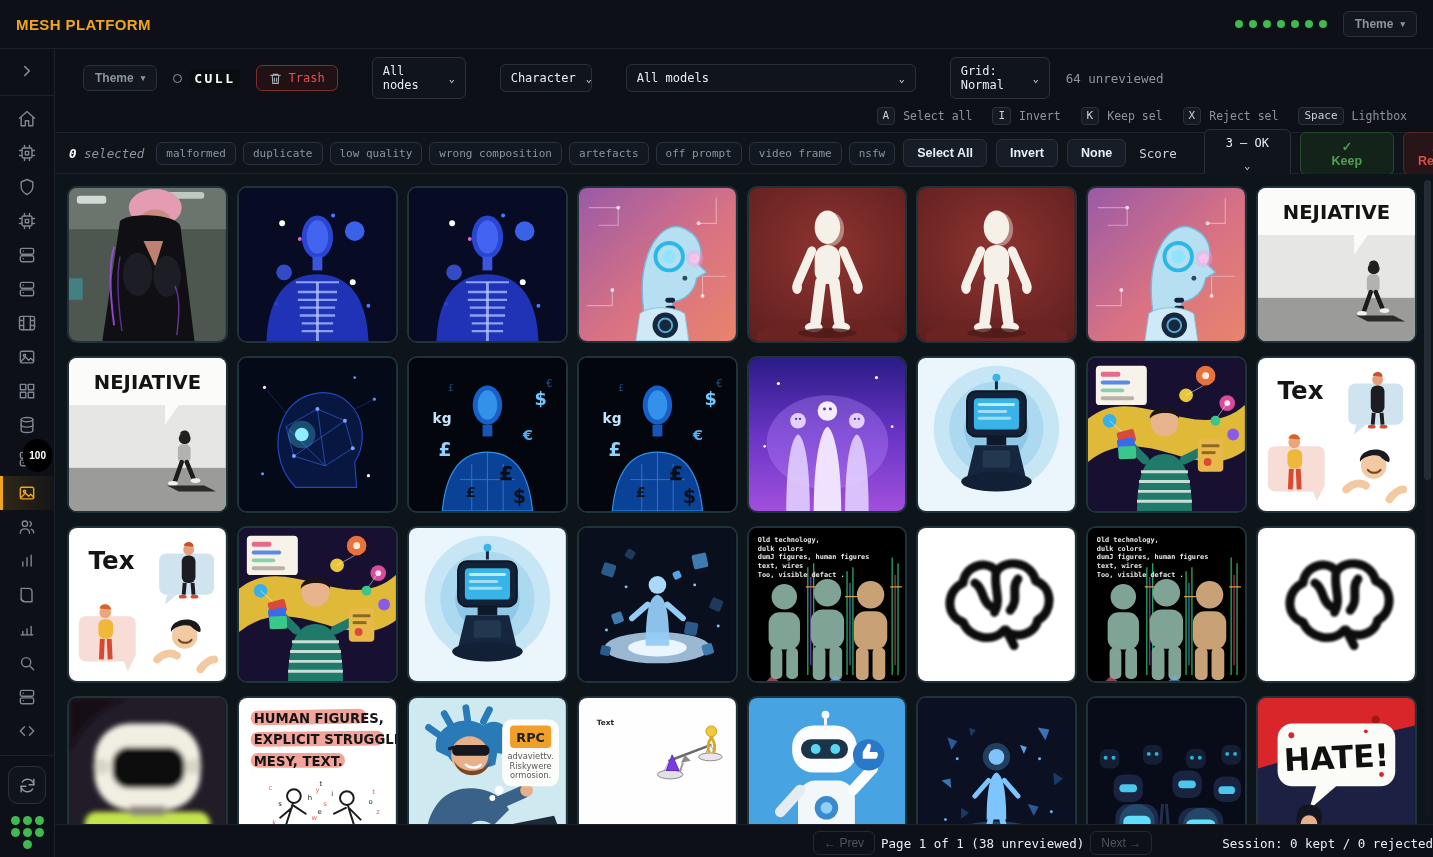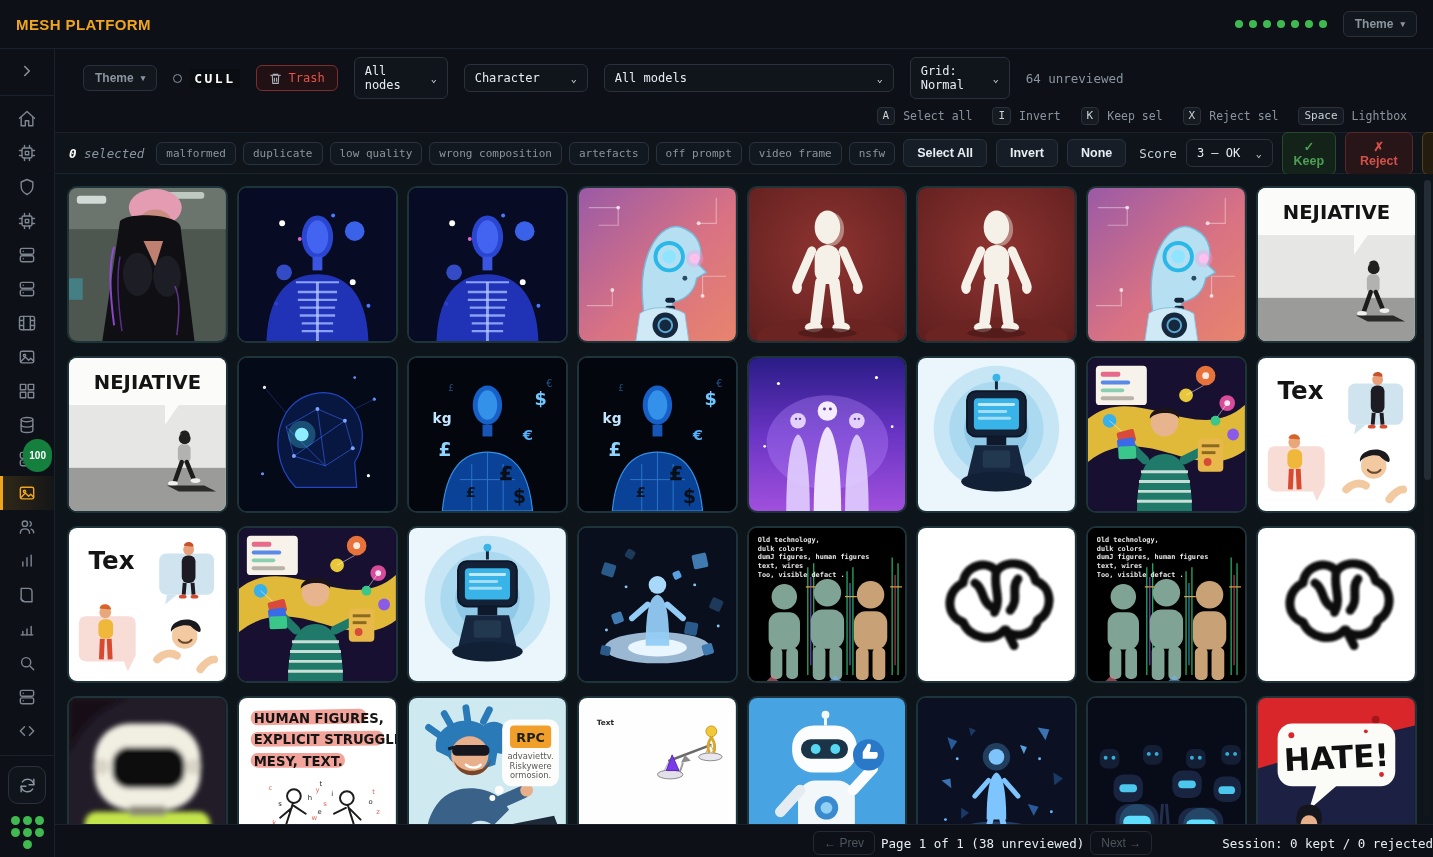--- a/index.html
+++ b/index.html
@@ -23,21 +23,21 @@
   .sidebar { width:55px; background:#0d1117; border-right:1px solid #1b212a;
     display:flex; flex-direction:column; align-items:center; padding:4px 0 10px; flex:none; }
   .side-toggle { color:#8b949e; padding:9px 0 7px; cursor:pointer; }
   .side-div { width:100%; height:1px; background:#1b212a; margin:4px 0 6px; }
   .side-items { width:100%; display:flex; flex-direction:column; }
   .side-item { position:relative; width:100%; display:flex; justify-content:center;
     padding:7px 0; color:#7d8590; cursor:pointer; }
   .side-item.active { color:#f0a51d;
     background:linear-gradient(90deg, rgba(240,165,29,.16), rgba(240,165,29,.03));
     box-shadow:inset 3px 0 0 #f0a51d; }
-  .side-badge { position:absolute; top:-3px; right:2px; background:#15803d; color:#fff;
+  .side-badge { position:absolute; top:-3px; right:2px; background:#000000; color:#fff;
     font:700 10px "Liberation Sans", sans-serif; padding:11px 6px; border-radius:999px; z-index:2; }
   .side-bottom { margin-top:auto; width:100%; display:flex; flex-direction:column;
     align-items:center; gap:12px; padding-top:10px; border-top:1px solid #1b212a; }
   .refresh-btn { width:38px; height:38px; border:1px solid #2a313c; border-radius:10px;
     background:#10151c; color:#8b949e; display:grid; place-items:center; cursor:pointer; }
   .logo-dots { display:grid; grid-template-columns:repeat(3, 9px); gap:3px; justify-items:center; padding-bottom:2px; }
   .logo-dots i { width:9px; height:9px; border-radius:50%; display:block; }
   .logo-dots i:last-child { grid-column:2; }
 
   .main { flex:1; display:flex; flex-direction:column; min-width:0; }
@@ -46,44 +46,44 @@
   .tb-row1 { display:flex; align-items:center; gap:16px; }
   .cull { display:flex; align-items:center; gap:8px; }
   .cull-ring { width:9px; height:9px; border:1.6px solid #8b949e; border-radius:50%; }
   .cull-label { font:700 13px "DejaVu Sans Mono", monospace; letter-spacing:2.5px; color:#ffffff;
     background:#0a0d12; padding:2px 4px; }
   .btn-trash { display:inline-flex; align-items:center; gap:7px; background:#221114;
     border:1px solid #7a2e2e; color:#e5534b; border-radius:6px; padding:5px 12px;
     font:12px "DejaVu Sans Mono", monospace; cursor:pointer; }
   .select { display:inline-flex; align-items:center; justify-content:space-between; gap:10px;
     background:#10151c; border:1px solid #2a313c; border-radius:6px; padding:6px 10px;
-    color:#e6edf3; font:12px "DejaVu Sans Mono", monospace; cursor:pointer; }
+    color:#e6edf3; font:12px "DejaVu Sans Mono", monospace; cursor:pointer;margin-left:18px; }
   .select .chev { color:#e6edf3; font-size:10px; }
-  .w-nodes { width:94px; } .w-char { width:124px; } .w-models { width:290px; } .w-grid { width:100px; }
+  .w-nodes { width:94px; } .w-char { width:92px; } .w-models { width:290px; } .w-grid { width:100px; }
   .unreviewed { color:#8b949e; font-size:12.5px; }
   .tb-row2 { display:flex; justify-content:flex-end; align-items:center; gap:8px;
     padding:8px 4px 2px; font-size:11.5px; color:#8b949e; }
   .kbd { border:1px solid #2a313c; background:#161b22; color:#c9d1d9; border-radius:4px;
     padding:0 5px; font-size:11px; line-height:16px; }
   .kgap { width:4px; }
 
   .selbar { display:flex; align-items:center; gap:8px; padding:0 14px; height:42px;
     background:#0f141b; border-top:1px solid #1c222b; border-bottom:1px solid #1c222b; }
   .selcount { font-size:12.5px; color:#8b949e; white-space:nowrap; margin-right:4px;font-style:italic; }
   .selcount b { color:#ffffff; font-weight:700; }
   .tags { display:flex; gap:7px; }
   .tag { border:1px solid #2a3240; background:rgba(22,27,34,.55); color:#8b949e;
     border-radius:6px; padding:4px 9px; font:11px "DejaVu Sans Mono", monospace; cursor:pointer; white-space:nowrap; }
   .selbar-right { margin-left:auto; display:flex; align-items:center; gap:9px; }
   .btn-solid { background:#171d26; border:1px solid #2a313c; color:#e6edf3; border-radius:6px;
     padding:6px 13px; font:700 12.5px "Liberation Sans", sans-serif; cursor:pointer; white-space:nowrap; }
   .score-label { font-size:12.5px; color:#c9d1d9; margin-left:4px; }
-  .w-score { width:102px; }
+  .w-score { width:102px;flex-direction:column; }
   .btn-keep { background:#14231a; border:1px solid #27492e; color:#4f9e55; border-radius:6px;
-    padding:6px 8px; font:700 12.5px "Liberation Sans", sans-serif; cursor:pointer; }
+    padding:6px 28px; font:700 12.5px "Liberation Sans", sans-serif; cursor:pointer; }
   .btn-reject { background:#271518; border:1px solid #57282c; color:#d4504a; border-radius:6px;
     padding:6px 12px; font:700 12.5px "Liberation Sans", sans-serif; cursor:pointer; }
   .btn-undo { background:#241d0f; border:1px solid #55431c; color:#c69026; border-radius:6px;
     padding:6px 12px; font:700 12.5px "Liberation Sans", sans-serif; cursor:pointer; }
 
   .gridarea { flex:1; overflow:hidden; background:#0d151a; padding:12px 16px 0 12px; position:relative; }
   .tiles { display:grid; grid-template-columns:repeat(8, 1fr); gap:13px 9px; }
   .tile { height:157px; border:2px solid #1e333a; border-radius:10px; overflow:hidden;
     background:#05070b; cursor:pointer; }
   .tile svg { display:block; width:100%; height:100%; }

